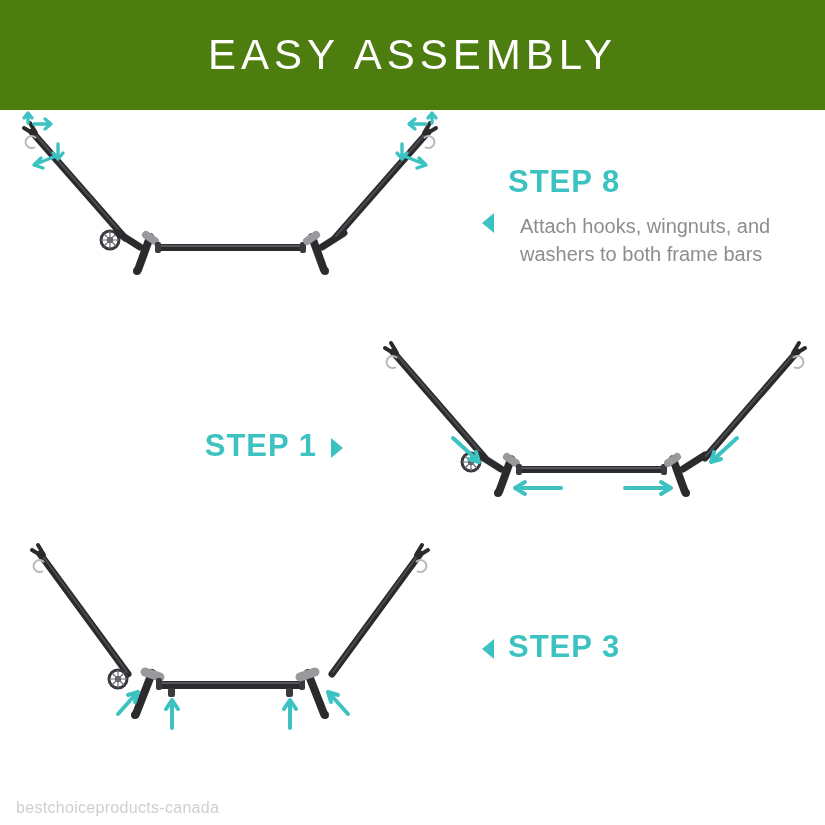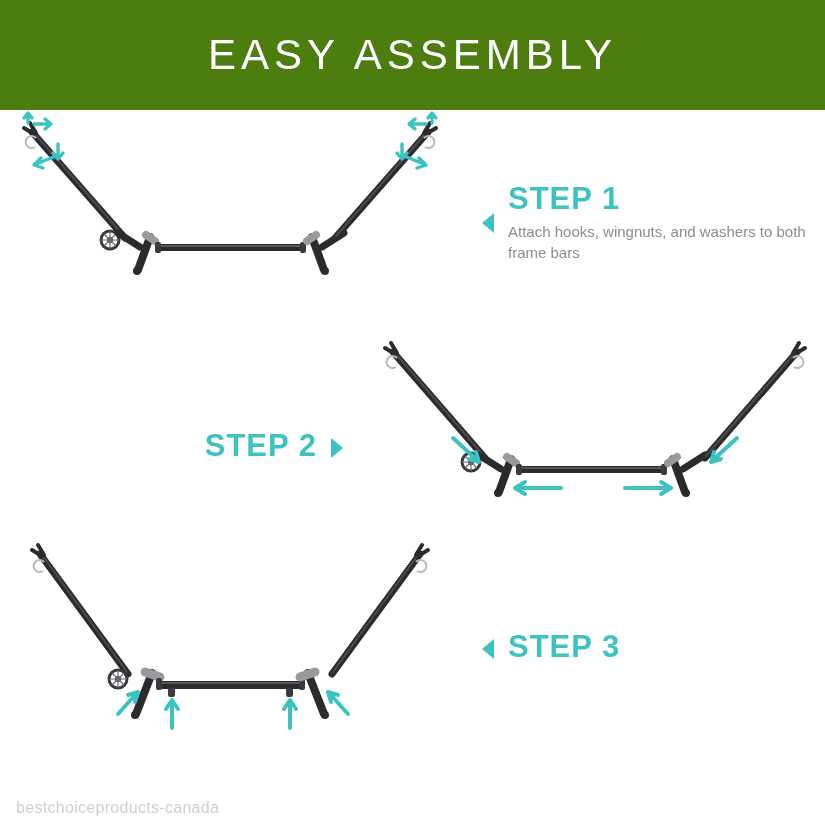--- a/index.html
+++ b/index.html
@@ -92,24 +92,24 @@
   .step-title {
     color: #3dc2c2;
     font-size: 31px;
     font-weight: bold;
     letter-spacing: 1px;
     margin: 0 0 4px 0;
     line-height: 1.15;
   }
   .step-desc {
     color: #8d8d8d;
-    font-size: 15px;
+    font-size: 20px;
     font-weight: 400;
     line-height: 1.42;
-    margin: 0;
+    margin: 12px;
   }
 
   
   .footer-mark {
     position: absolute;
     bottom: 8px;
     left: 16px;
     width: 825px;
     text-align: left;
     color: #cfcfcf;
@@ -188,31 +188,31 @@
           <path d="M426 14 L410 14 M415 9 L409 14 L415 19" stroke-width="3.4" fill="none" stroke-linecap="round" stroke-linejoin="round"></path>
           <path d="M404 46 L424 54 M419 48 L426 55 L417 58" stroke-width="3.4" fill="none" stroke-linecap="round" stroke-linejoin="round"></path>
           <path d="M402 34 L402 48 M397 43 L402 49 L407 43" stroke-width="3.4" fill="none" stroke-linecap="round" stroke-linejoin="round"></path>
         </g>
       </svg>
     </div>
 
     <div class="text-cell left-marker">
       <div class="marker left"></div>
       <div class="step-block align-left">
-        <div class="step-title">STEP 1</div>
+        <div class="step-title">STEP 8</div>
         <div class="step-desc">Attach hooks, wingnuts, and washers to both frame bars</div>
       </div>
     </div>
   </div>
 
   <div class="step-row r2">
 
     <div class="text-cell right-marker">
       <div class="step-block align-right">
-        <div class="step-title">STEP 2</div>
+        <div class="step-title">STEP 1</div>
       </div>
       <div class="marker right"></div>
     </div>
 
     <div class="illus-cell">
       <svg viewBox="0 0 460 215" width="460" height="215">
         <g>
           <line x1="28" y1="12" x2="120" y2="118" stroke="#2b2b2e" stroke-width="7" stroke-linecap="round"></line>
           <line x1="30" y1="13" x2="119" y2="116" stroke="#4a4a50" stroke-width="2" stroke-linecap="round"></line>
           <path d="M20 8 L30 14 M26 3 L32 13" stroke="#2b2b2e" stroke-width="4" stroke-linecap="round" fill="none"></path>

